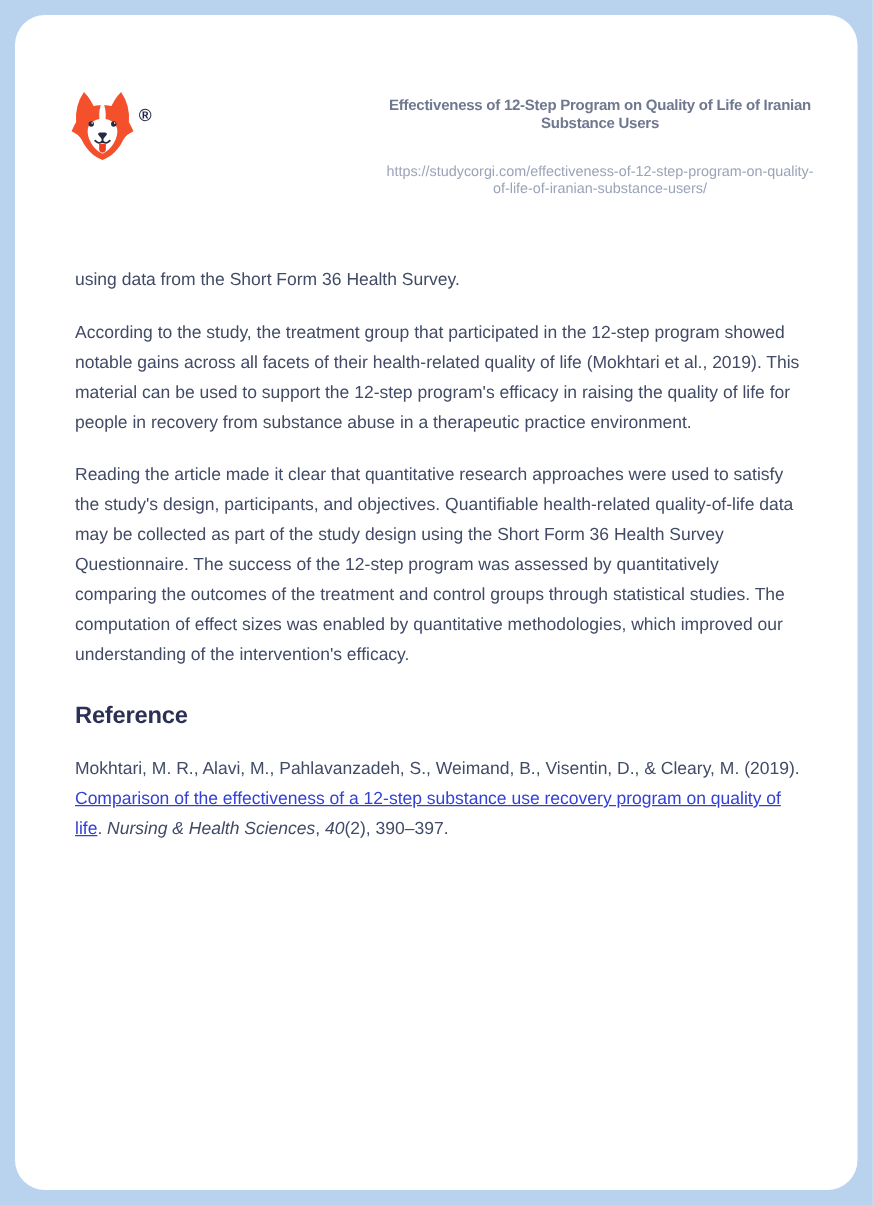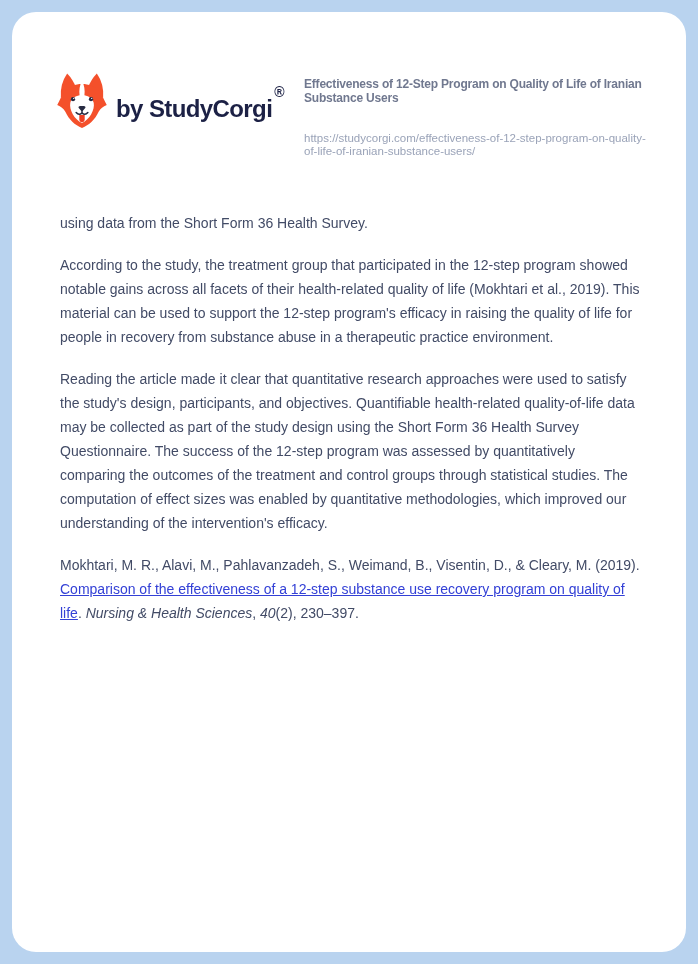--- a/index.html
+++ b/index.html
@@ -59,21 +59,21 @@
     font-weight: bold;
     color: #1c2145;
     line-height: 1;
     margin-left: 2px;
     padding-bottom: 18px;
     align-self: center;
   }
   .doc-meta {
     margin-left: auto;
     max-width: 352px;
-    text-align: left;
+    text-align: center;
     padding-top: 5px;
   }
   .doc-title {
     font-size: 12px;
     font-weight: bold;
     letter-spacing: -0.2px;
     color: #70788f;
     line-height: 14px;
     margin-bottom: 4px;
   }
@@ -152,33 +152,33 @@
             <circle cx="20.8" cy="29.2" r="0.7" fill="#ffffff"></circle>
             <circle cx="40.8" cy="29.2" r="0.7" fill="#ffffff"></circle>
 
             <path d="M28 37.5 L32 37.5 C33.6 37.5 34.4 38.6 33.6 39.8 L31.2 42.6 C30.6 43.4 29.4 43.4 28.8 42.6 L26.4 39.8 C25.6 38.6 26.4 37.5 28 37.5 Z" fill="#272b42"></path>
 
             <path d="M30 42.5 L30 45.2 M23.5 44.8 Q26.8 48.6 30 45.2 Q33.2 48.6 36.5 44.8" fill="none" stroke="#272b42" stroke-width="1.7" stroke-linecap="round"></path>
 
             <path d="M27 47.5 L33 47.5 L33 52.5 C33 54.2 31.7 55.5 30 55.5 C28.3 55.5 27 54.2 27 52.5 Z" fill="#ee3f23"></path>
           </svg>
         </span>
-        <span class="brand-text">by StudyCorgi</span>
         <span class="reg-mark">®</span>
       </div>
 
       <div class="doc-meta">
         <div class="doc-title">Effectiveness of 12-Step Program on Quality of Life of Iranian Substance Users</div>
         <a class="doc-url">https://studycorgi.com/effectiveness-of-12-step-program-on-quality-of-life-of-iranian-substance-users/</a>
       </div>
     </header>
 
     <main class="content">
       <p>using data from the Short Form 36 Health Survey.</p>
       <p>According to the study, the treatment group that participated in the 12-step program showed notable gains across all facets of their health-related quality of life (Mokhtari et al., 2019). This material can be used to support the 12-step program's efficacy in raising the quality of life for people in recovery from substance abuse in a therapeutic practice environment.</p>
       <p>Reading the article made it clear that quantitative research approaches were used to satisfy the study's design, participants, and objectives. Quantifiable health-related quality-of-life data may be collected as part of the study design using the Short Form 36 Health Survey Questionnaire. The success of the 12-step program was assessed by quantitatively comparing the outcomes of the treatment and control groups through statistical studies. The computation of effect sizes was enabled by quantitative methodologies, which improved our understanding of the intervention's efficacy.</p>
 
+      <h2 class="ref-heading">Reference</h2>
 
-      <p class="reference"><span>Mokhtari, M. R., Alavi, M., Pahlavanzadeh, S., Weimand, B., Visentin, D., &amp; Cleary, M. (2019). </span><a class="ref-link">Comparison of the effectiveness of a 12-step substance use recovery program on quality of life</a><span>. </span><em>Nursing &amp; Health Sciences</em><span>, </span><em>40</em><span>(2), 230–397.</span></p>
+      <p class="reference"><span>Mokhtari, M. R., Alavi, M., Pahlavanzadeh, S., Weimand, B., Visentin, D., &amp; Cleary, M. (2019). </span><a class="ref-link">Comparison of the effectiveness of a 12-step substance use recovery program on quality of life</a><span>. </span><em>Nursing &amp; Health Sciences</em><span>, </span><em>40</em><span>(2), 390–397.</span></p>
     </main>
 
   </div>
 </div>
 
 </body></html>

